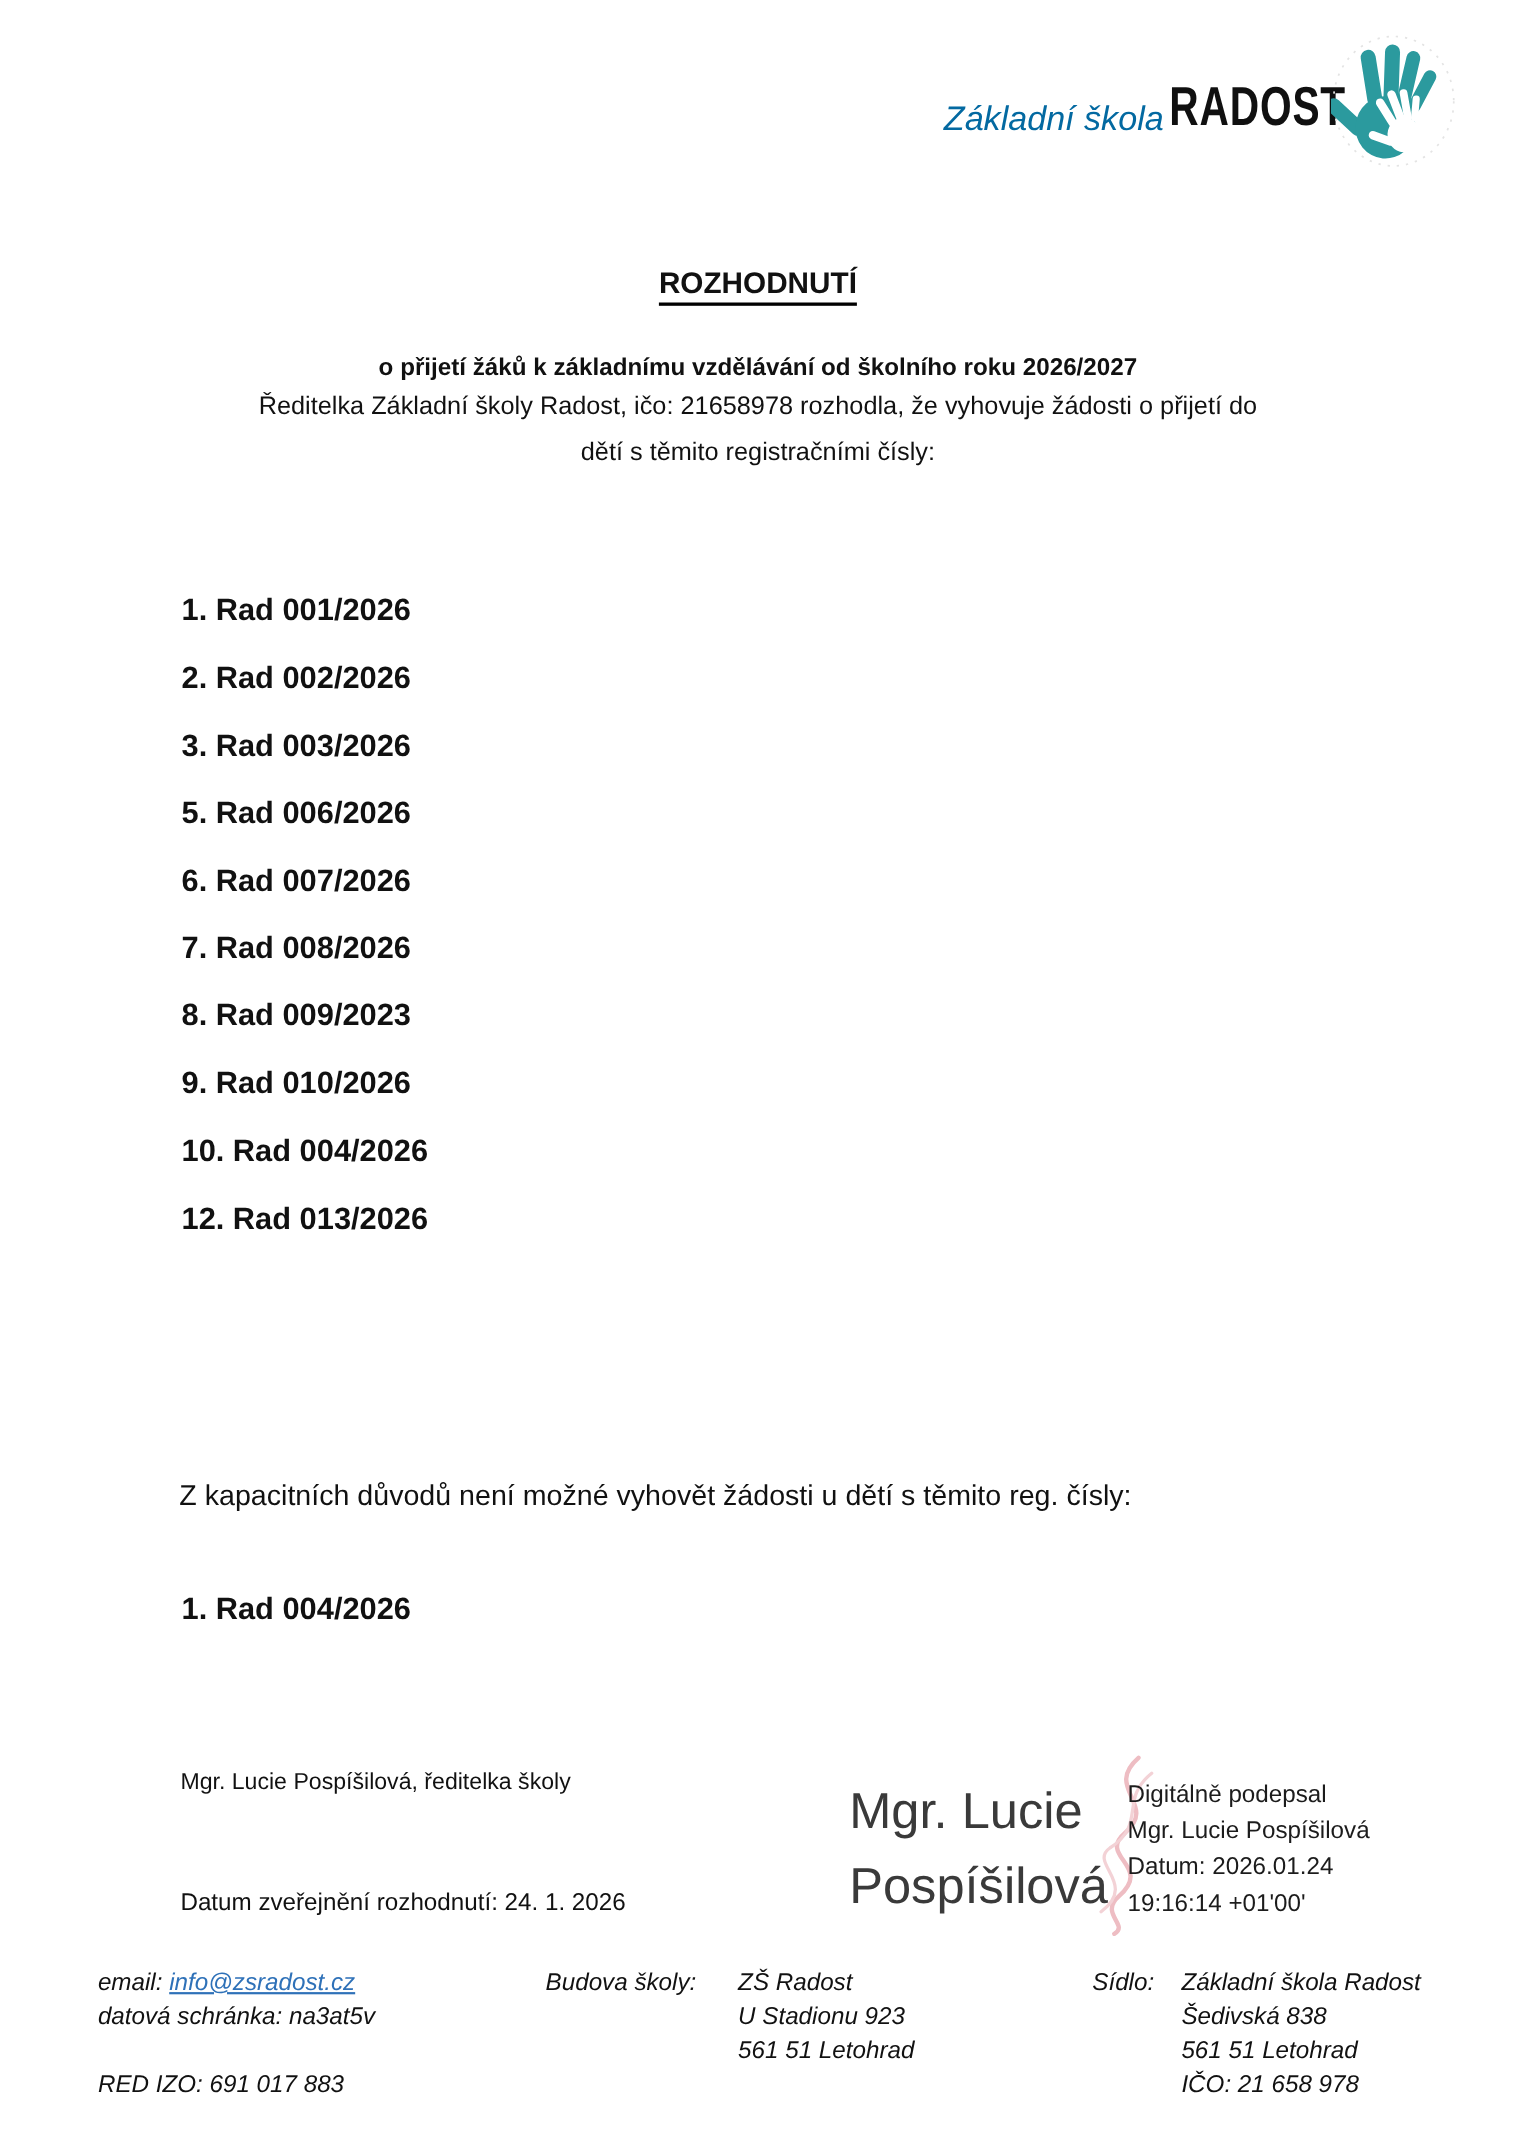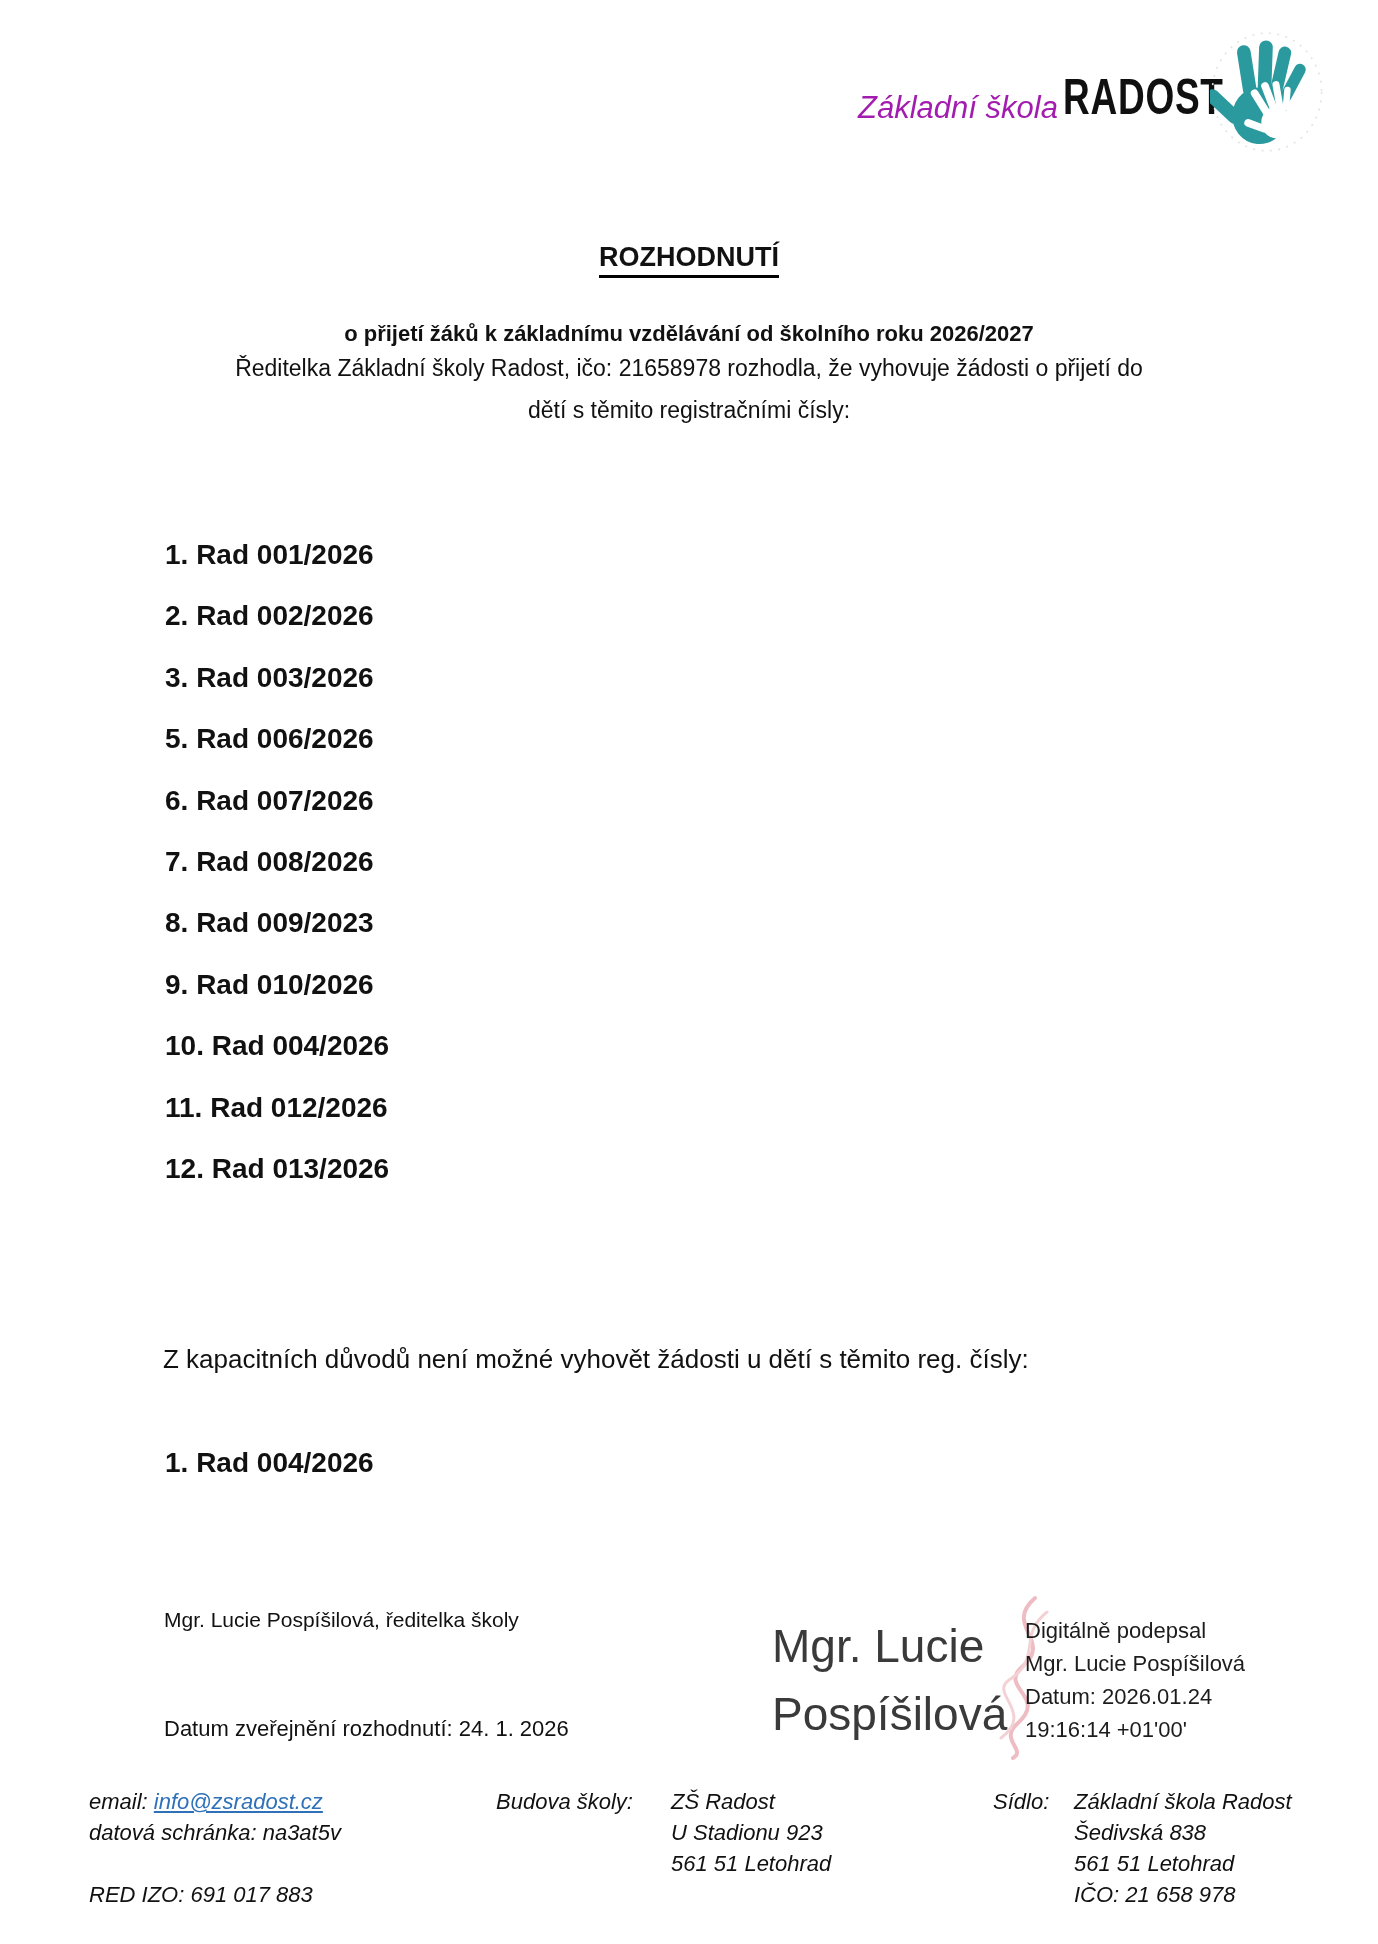--- a/index.html
+++ b/index.html
@@ -8,21 +8,21 @@
     width:1378px;
     height:1944px;
     background:#ffffff;
     font-family:"Liberation Sans", sans-serif;
     color:#111111;
     overflow:hidden;
   }
 
   
   .logo{position:absolute;top:30px;right:50px;width:470px;height:130px;}
-  .logo-text{position:absolute;left:0;top:60px;font-size:31px;font-style:italic;color:#a21caf;white-space:nowrap;}
+  .logo-text{position:absolute;left:0;top:60px;font-size:31px;font-style:italic;color:#0369a1;white-space:nowrap;}
   .logo-radost{position:absolute;left:205px;top:42px;font-size:50px;line-height:50px;font-weight:700;color:#101010;transform:scaleX(0.74);transform-origin:left center;letter-spacing:1px;white-space:nowrap;}
   .logo-hand{position:absolute;left:352px;top:0;}
 
   
   .doc-title{position:absolute;left:0;right:0;top:242px;text-align:center;font-size:27px;font-weight:700;}
   .doc-title .u{border-bottom:3px solid #000;padding-bottom:3px;}
   .doc-subtitle{position:absolute;left:0;right:0;top:305px;text-align:center;font-size:22px;font-weight:700;margin-top:16px;}
   .intro{position:absolute;left:0;right:0;top:347px;text-align:center;font-size:23px;line-height:42px;}
 
   
@@ -92,21 +92,20 @@
   <div class="accepted-list">
     <div class="item">1. Rad 001/2026</div>
     <div class="item">2. Rad 002/2026</div>
     <div class="item">3. Rad 003/2026</div>
     <div class="item">5. Rad 006/2026</div>
     <div class="item">6. Rad 007/2026</div>
     <div class="item">7. Rad 008/2026</div>
     <div class="item">8. Rad 009/2023</div>
     <div class="item">9. Rad 010/2026</div>
     <div class="item">10. Rad 004/2026</div>
-    <div class="item">11. Rad 012/2026</div>
     <div class="item">12. Rad 013/2026</div>
   </div>
 
   <div class="rejected-intro">Z kapacitních důvodů není možné vyhovět žádosti u dětí s těmito reg. čísly:</div>
   <div class="rejected-list">
     <div class="item">1. Rad 004/2026</div>
   </div>
 
   <div class="signer-line">Mgr. Lucie Pospíšilová, ředitelka školy</div>
   <div class="publish-date">Datum zveřejnění rozhodnutí: 24. 1. 2026</div>

